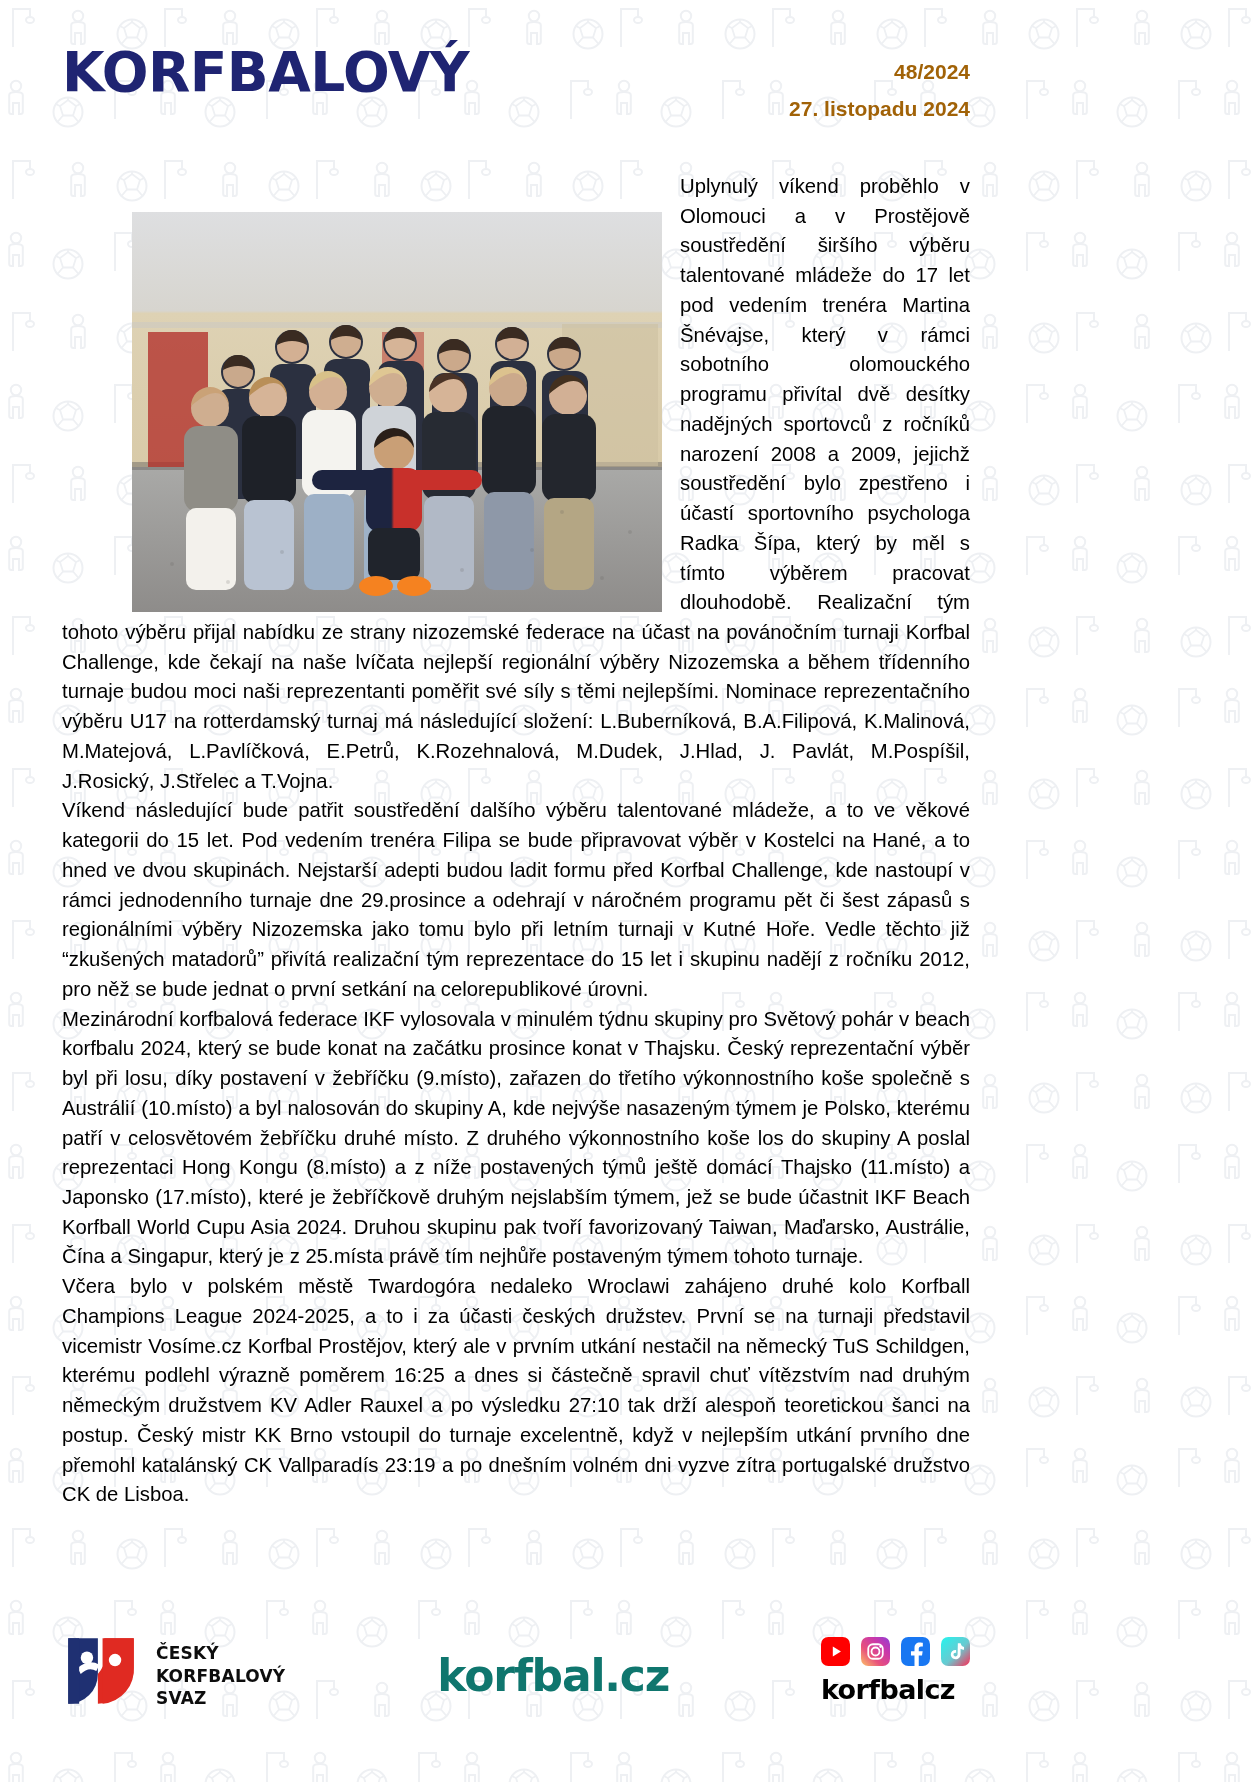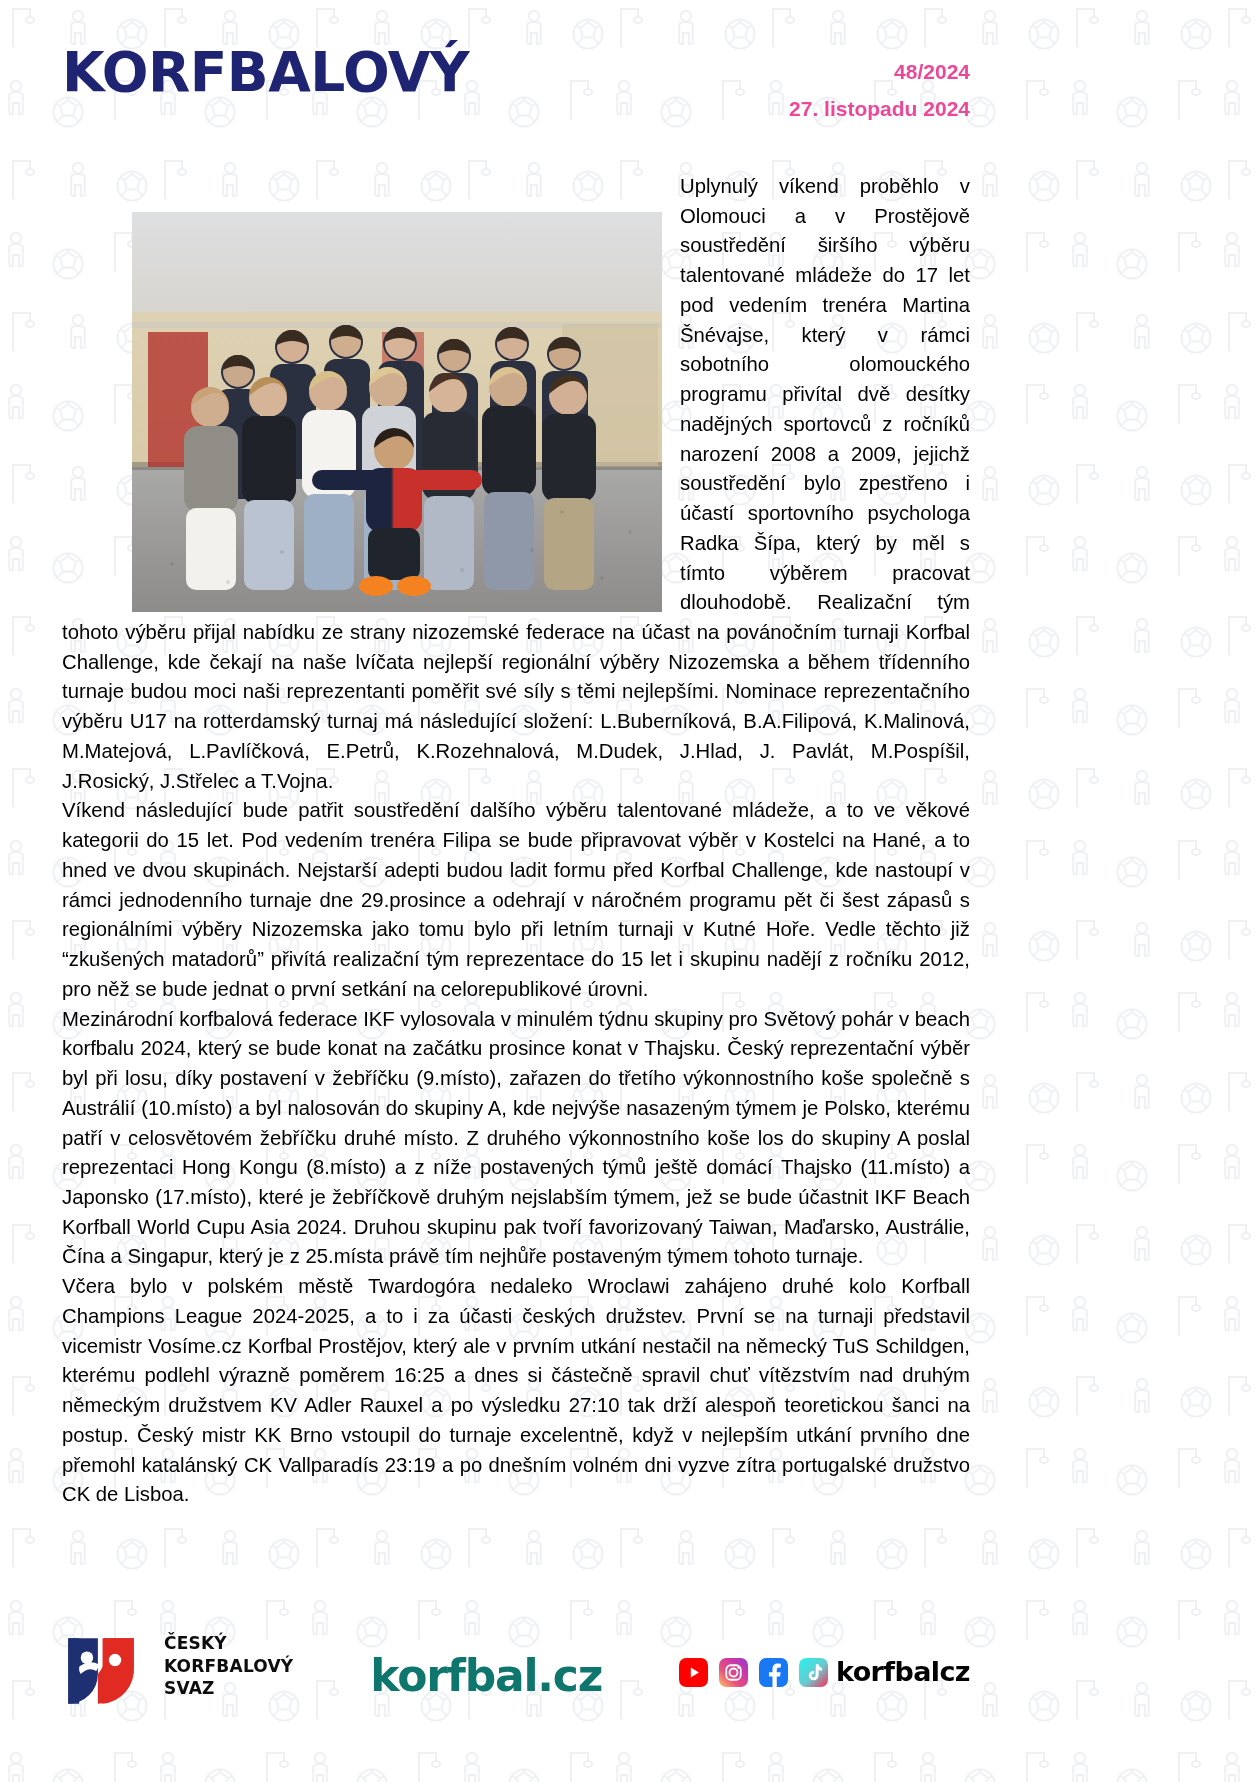--- a/index.html
+++ b/index.html
@@ -51,21 +51,21 @@
     position: absolute;
     left: 62px;
     top: 46px;
     white-space: pre-line;
   }
   .issue-block {
     position: absolute;
     right: 62px;
     top: 54px;
     text-align: right;
-    color: #ec4899;
+    color: #a16207;
     font-size: 21px;
     font-weight: 700;
     line-height: 1.75;
   }
 
   
   .content {
     position: relative;
     padding: 0 62px;
     box-sizing: border-box;
@@ -105,22 +105,22 @@
     height: 150px;
     padding: 0 62px;
     box-sizing: border-box;
     display: flex;
     align-items: center;
     justify-content: space-between;
     z-index: 3;
   }
   .cks-logo {
     display: flex;
-    align-items: flex-start;
-    gap: 24px;
+    align-items: flex-end;
+    gap: 16px;
   }
   .cks-mark { width: 78px; height: 78px; display:block; }
   .cks-text {
     font-family: "DejaVu Sans", sans-serif;
     font-weight: 800;
     font-size: 17px;
     line-height: 1.33;
     color: #0d0d0d;
     letter-spacing: 0.2px;
     white-space: pre-line;
@@ -129,22 +129,22 @@
     font-family: "DejaVu Sans", sans-serif;
     font-weight: 800;
     font-size: 44px;
     letter-spacing: -1.2px;
     color: #0f766e;
     position: relative;
     top: 4px;
   }
   .social-block {
     display: flex;
-    flex-direction: row;
-    align-items: flex-end;
+    flex-direction: column;
+    align-items: flex-start;
     gap: 8px;
   }
   .social-icons {
     display: flex;
     gap: 11px;
   }
   .social-icons svg { display:block; width: 29px; height: 29px; }
   .social-handle {
     font-family: "DejaVu Sans", sans-serif;
     font-weight: 800;

